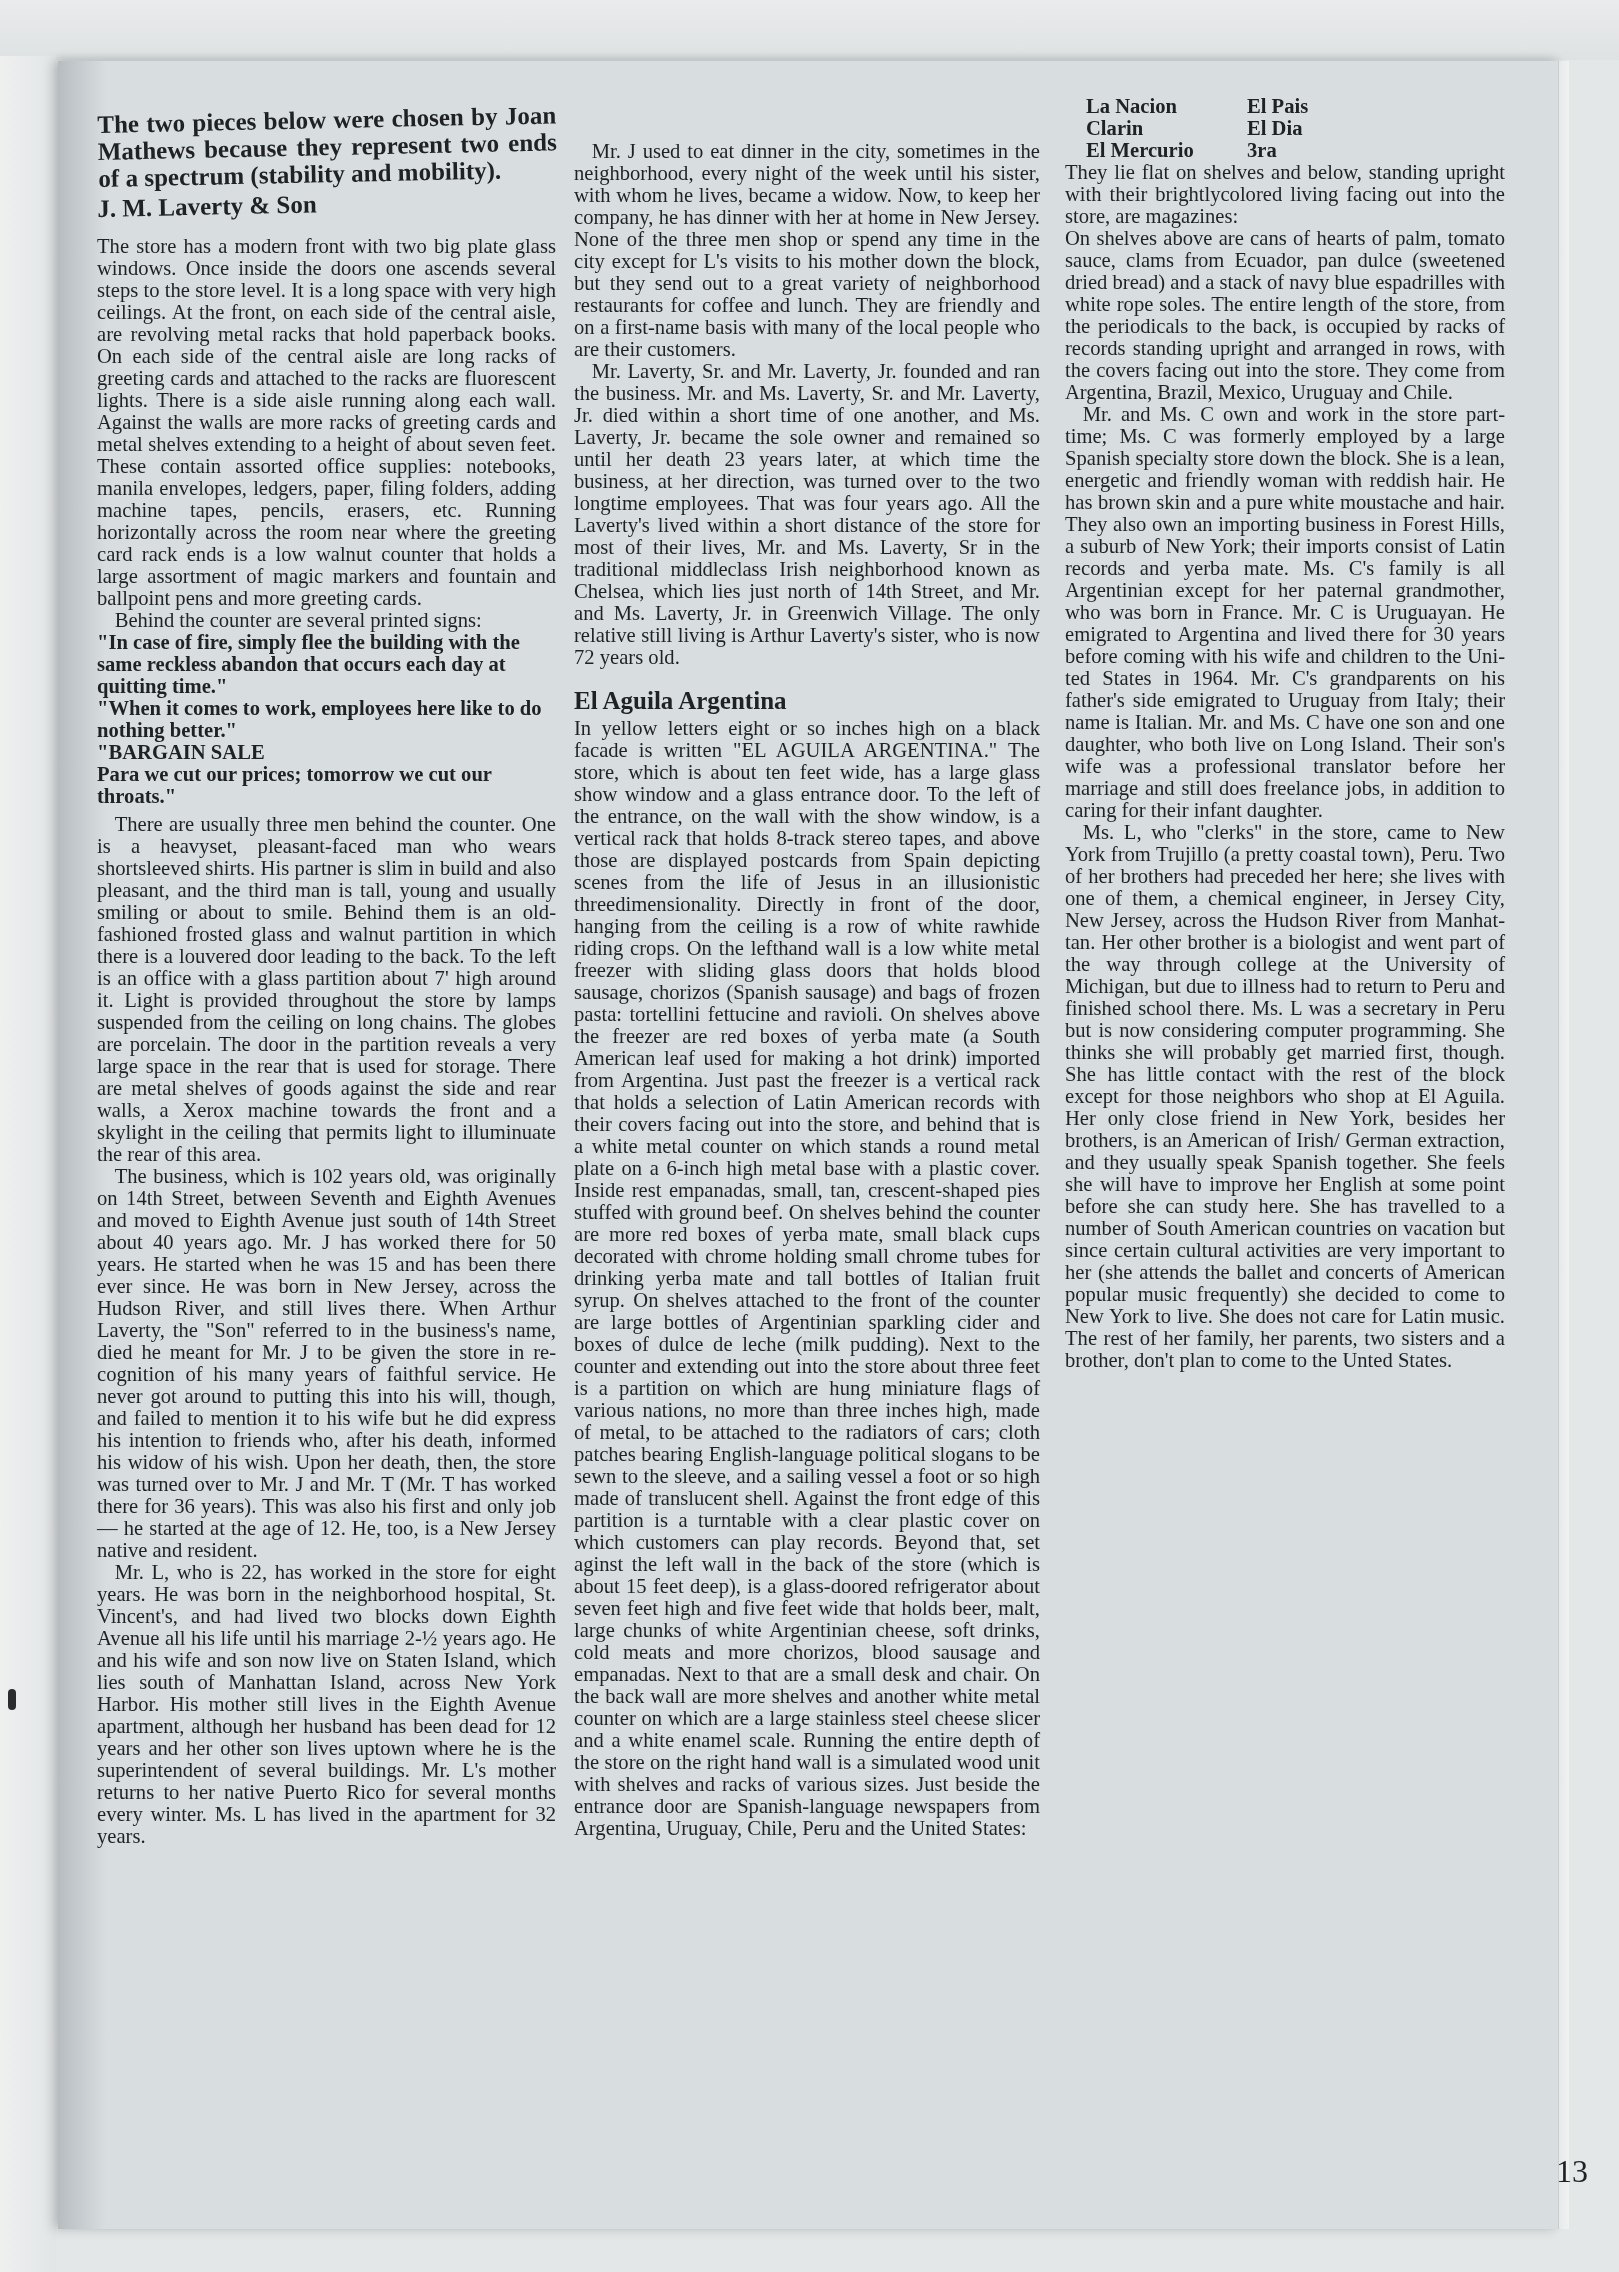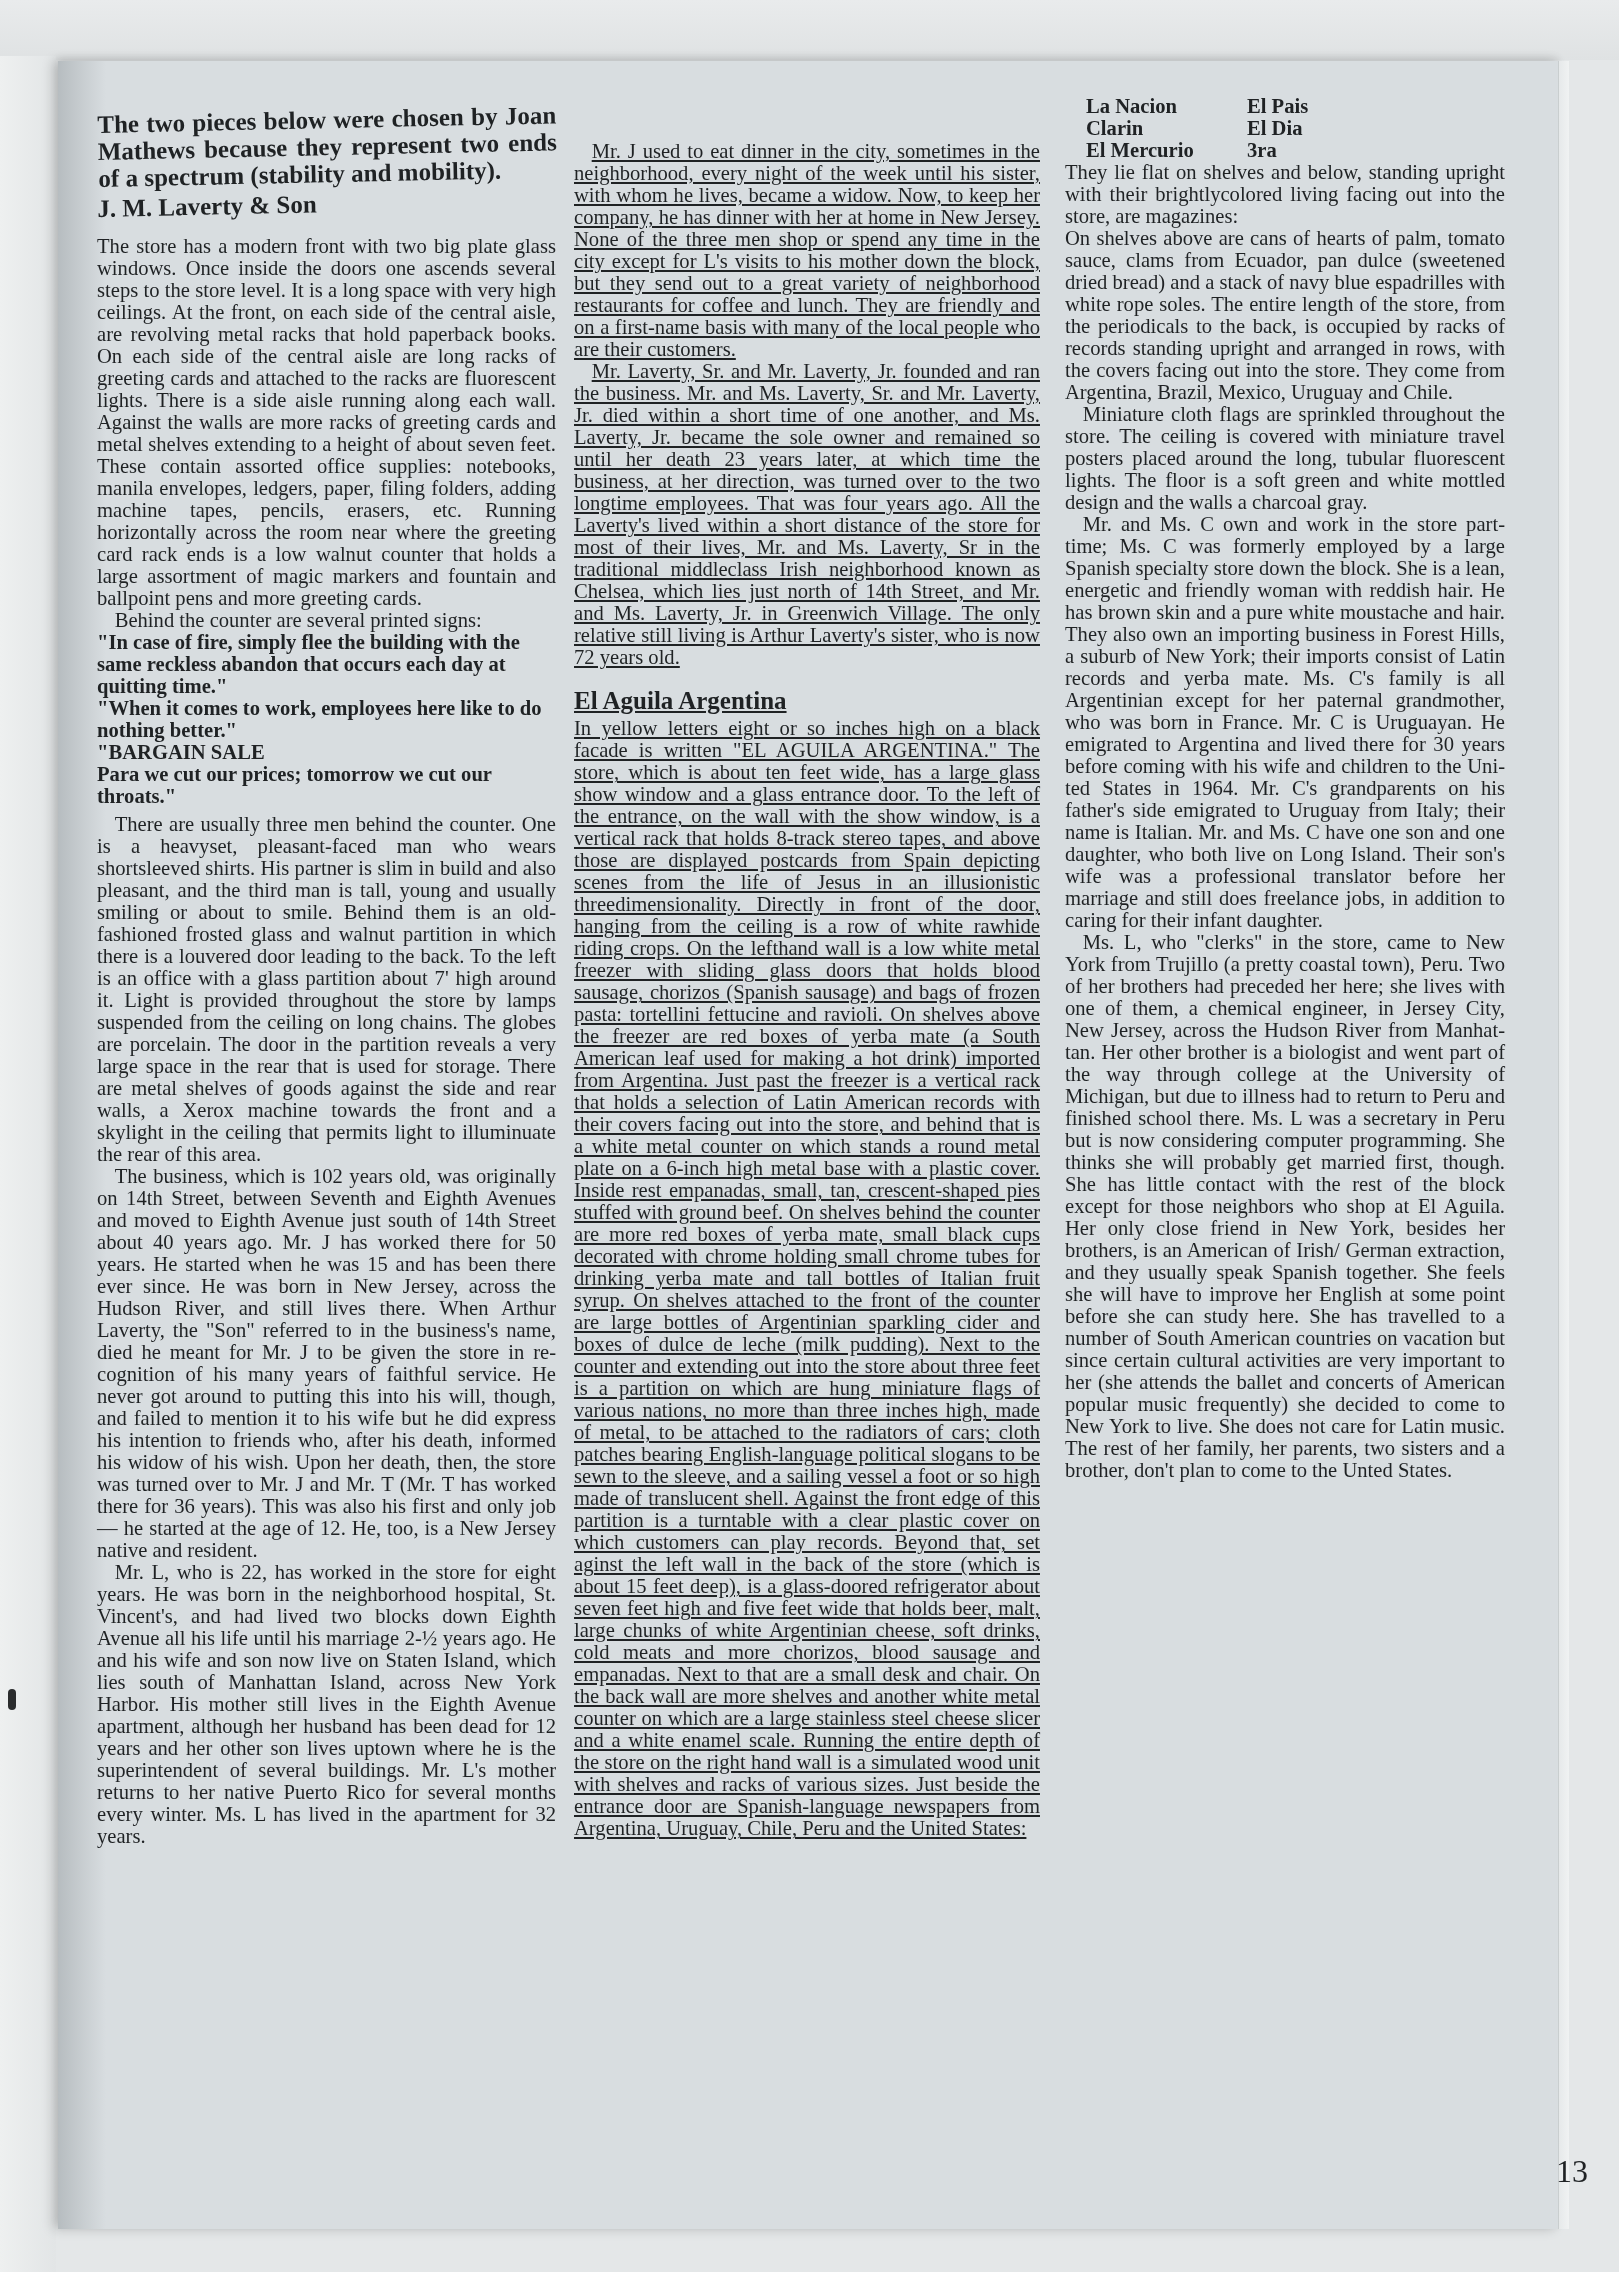--- a/index.html
+++ b/index.html
@@ -88,21 +88,21 @@
       <li>"In case of fire, simply flee the building with the same reckless abandon that occurs each day at quitting time."</li>
       <li>"When it comes to work, employees here like to do nothing better."</li>
       <li>"BARGAIN SALE</li>
       <li class="cont">Para we cut our prices; tomorrow we cut our throats."</li>
     </ul>
     <p class="indent">There are usually three men behind the counter. One is a heavyset, pleasant-faced man who wears shortsleeved shirts. His partner is slim in build and also pleasant, and the third man is tall, young and usually smiling or about to smile. Behind them is an old-fashioned frosted glass and walnut partition in which there is a louvered door leading to the back. To the left is an office with a glass partition about 7' high around it. Light is provided throughout the store by lamps suspended from the ceiling on long chains. The globes are porcelain. The door in the partition reveals a very large space in the rear that is used for storage. There are metal shelves of goods against the side and rear walls, a Xerox machine towards the front and a skylight in the ceiling that permits light to illuminuate the rear of this area.</p>
     <p class="indent">The business, which is 102 years old, was originally on 14th Street, between Seventh and Eighth Avenues and moved to Eighth Avenue just south of 14th Street about 40 years ago. Mr. J has worked there for 50 years. He started when he was 15 and has been there ever since. He was born in New Jersey, across the Hudson River, and still lives there. When Arthur Laverty, the "Son" referred to in the business's name, died he meant for Mr. J to be given the store in re­cognition of his many years of faithful ser­vice. He never got around to putting this into his will, though, and failed to mention it to his wife but he did express his intention to friends who, after his death, informed his widow of his wish. Upon her death, then, the store was turned over to Mr. J and Mr. T (Mr. T has worked there for 36 years). This was also his first and only job — he started at the age of 12. He, too, is a New Jersey native and resident.</p>
     <p class="indent">Mr. L, who is 22, has worked in the store for eight years. He was born in the neigh­borhood hospital, St. Vincent's, and had lived two blocks down Eighth Avenue all his life until his marriage 2-½ years ago. He and his wife and son now live on Staten Island, which lies south of Manhattan Island, across New York Harbor. His mother still lives in the Eighth Avenue apartment, although her husband has been dead for 12 years and her other son lives uptown where he is the su­perintendent of several buildings. Mr. L's mother returns to her native Puerto Rico for several months every winter. Ms. L has lived in the apartment for 32 years.</p>
   </div>
 
-  <div class="column col2" style="top:79px;text-decoration:underline;">
+  <div class="column col2" style="top:79px;">
     <p class="indent">Mr. J used to eat dinner in the city, some­times in the neighborhood, every night of the week until his sister, with whom he lives, be­came a widow. Now, to keep her company, he has dinner with her at home in New Jer­sey. None of the three men shop or spend any time in the city except for L's visits to his mother down the block, but they send out to a great variety of neighborhood restau­rants for coffee and lunch. They are friendly and on a first-name basis with many of the local people who are their customers.</p>
     <p class="indent">Mr. Laverty, Sr. and Mr. Laverty, Jr. foun­ded and ran the business. Mr. and Ms. La­verty, Sr. and Mr. Laverty, Jr. died within a short time of one another, and Ms. Laver­ty, Jr. became the sole owner and remained so until her death 23 years later, at which time the business, at her direction, was tur­ned over to the two longtime employees. That was four years ago. All the Laverty's lived within a short distance of the store for most of their lives, Mr. and Ms. Laverty, Sr in the traditional middleclass Irish neighborhood known as Chelsea, which lies just north of 14th Street, and Mr. and Ms. Laverty, Jr. in Greenwich Village. The only relative still living is Arthur Laverty's sister, who is now 72 years old.</p>
     <div class="spacer"></div>
     <h2 class="section" style="margin:4.8px 0 3.2px 0;">El Aguila Argentina</h2>
     <p>In yellow letters eight or so inches high on a black facade is written "EL AGUILA AR­GENTINA." The store, which is about ten feet wide, has a large glass show window and a glass entrance door. To the left of the en­trance, on the wall with the show window, is a vertical rack that holds 8-track stereo tapes, and above those are displayed post­cards from Spain depicting scenes from the life of Jesus in an illusionistic threedimensio­nality. Directly in front of the door, hanging from the ceiling is a row of white rawhide riding crops. On the lefthand wall is a low white metal freezer with sliding glass doors that holds blood sausage, chorizos (Spanish sausage) and bags of frozen pasta: tortellini fettucine and ravioli. On shelves above the freezer are red boxes of yerba mate (a South American leaf used for making a hot drink) imported from Argentina. Just past the free­zer is a vertical rack that holds a selection of Latin American records with their covers facing out into the store, and behind that is a white metal counter on which stands a round metal plate on a 6-inch high metal base with a plastic cover. Inside rest empa­nadas, small, tan, crescent-shaped pies stuffed with ground beef. On shelves behind the coun­ter are more red boxes of yerba mate, small black cups decorated with chrome holding small chrome tubes for drinking yerba mate and tall bottles of Italian fruit syrup. On shel­ves attached to the front of the counter are large bottles of Argentinian sparkling cider and boxes of dulce de leche (milk pudding). Next to the counter and extending out into the store about three feet is a partition on which are hung miniature flags of various nations, no more than three inches high, made of metal, to be attached to the radia­tors of cars; cloth patches bearing English-language political slogans to be sewn to the sleeve, and a sailing vessel a foot or so high made of translucent shell. Against the front edge of this partition is a turntable with a clear plastic cover on which customers can play records. Beyond that, set aginst the left wall in the back of the store (which is about 15 feet deep), is a glass-doored refrigerator about seven feet high and five feet wide that holds beer, malt, large chunks of white Ar­gentinian cheese, soft drinks, cold meats and more chorizos, blood sausage and empana­das. Next to that are a small desk and chair. On the back wall are more shelves and ano­ther white metal counter on which are a large stainless steel cheese slicer and a white ena­mel scale. Running the entire depth of the store on the right hand wall is a simulated wood unit with shelves and racks of various sizes. Just beside the entrance door are Spa­nish-language newspapers from Argentina, Uruguay, Chile, Peru and the United States:</p>
   </div>
 
   <div class="column col3" style="top:1612px;">
   </div>
 
@@ -121,17 +121,16 @@
         <td>El Dia</td>
       </tr>
       <tr>
         <td>El Mercurio</td>
         <td>3ra</td>
       </tr>
     </tbody>
   </table>
   <p>They lie flat on shelves and below, standing upright with their brightlycolored living fa­cing out into the store, are magazines:</p>
   <p>On shelves above are cans of hearts of palm, tomato sauce, clams from Ecuador, pan dulce (sweetened dried bread) and a stack of navy blue espadrilles with white rope soles. The entire length of the store, from the periodi­cals to the back, is occupied by racks of re­cords standing upright and arranged in rows, with the covers facing out into the store. They come from Argentina, Brazil, Mexico, Uruguay and Chile.</p>
-  <p class="indent">Miniature cloth flags are sprinkled through­out the store. The ceiling is covered with miniature travel posters placed around the long, tubular fluorescent lights. The floor is a soft green and white mottled design and the walls a charcoal gray.</p>
   <p class="indent">Mr. and Ms. C own and work in the store part-time; Ms. C was formerly employed by a large Spanish specialty store down the block. She is a lean, energetic and friendly woman with reddish hair. He has brown skin and a pure white moustache and hair. They also own an importing business in Forest Hills, a suburb of New York; their imports consist of Latin records and yerba mate. Ms. C's family is all Argentinian except for her pa­ternal grandmother, who was born in France. Mr. C is Uruguayan. He emigrated to Argen­tina and lived there for 30 years before co­ming with his wife and children to the Uni­ted States in 1964. Mr. C's grandparents on his father's side emigrated to Uruguay from Italy; their name is Italian. Mr. and Ms. C have one son and one daughter, who both live on Long Island. Their son's wife was a professional translator before her marriage and still does freelance jobs, in addition to caring for their infant daughter.</p>
   <p class="indent">Ms. L, who "clerks" in the store, came to New York from Trujillo (a pretty coastal town), Peru. Two of her brothers had prece­ded her here; she lives with one of them, a chemical engineer, in Jersey City, New Jer­sey, across the Hudson River from Manhat­tan. Her other brother is a biologist and went part of the way through college at the Uni­versity of Michigan, but due to illness had to return to Peru and finished school there. Ms. L was a secretary in Peru but is now con­sidering computer programming. She thinks she will probably get married first, though. She has little contact with the rest of the block except for those neighbors who shop at El Aguila. Her only close friend in New York, besides her brothers, is an American of Irish/ German extraction, and they usually speak Spanish together. She feels she will have to improve her English at some point before she can study here. She has travelled to a number of South American countries on va­cation but since certain cultural activities are very important to her (she attends the ballet and concerts of American popular music fre­quently) she decided to come to New York to live. She does not care for Latin music. The rest of her family, her parents, two sis­ters and a brother, don't plan to come to the Unted States.</p>
 </div>
 
 
 </body></html>

